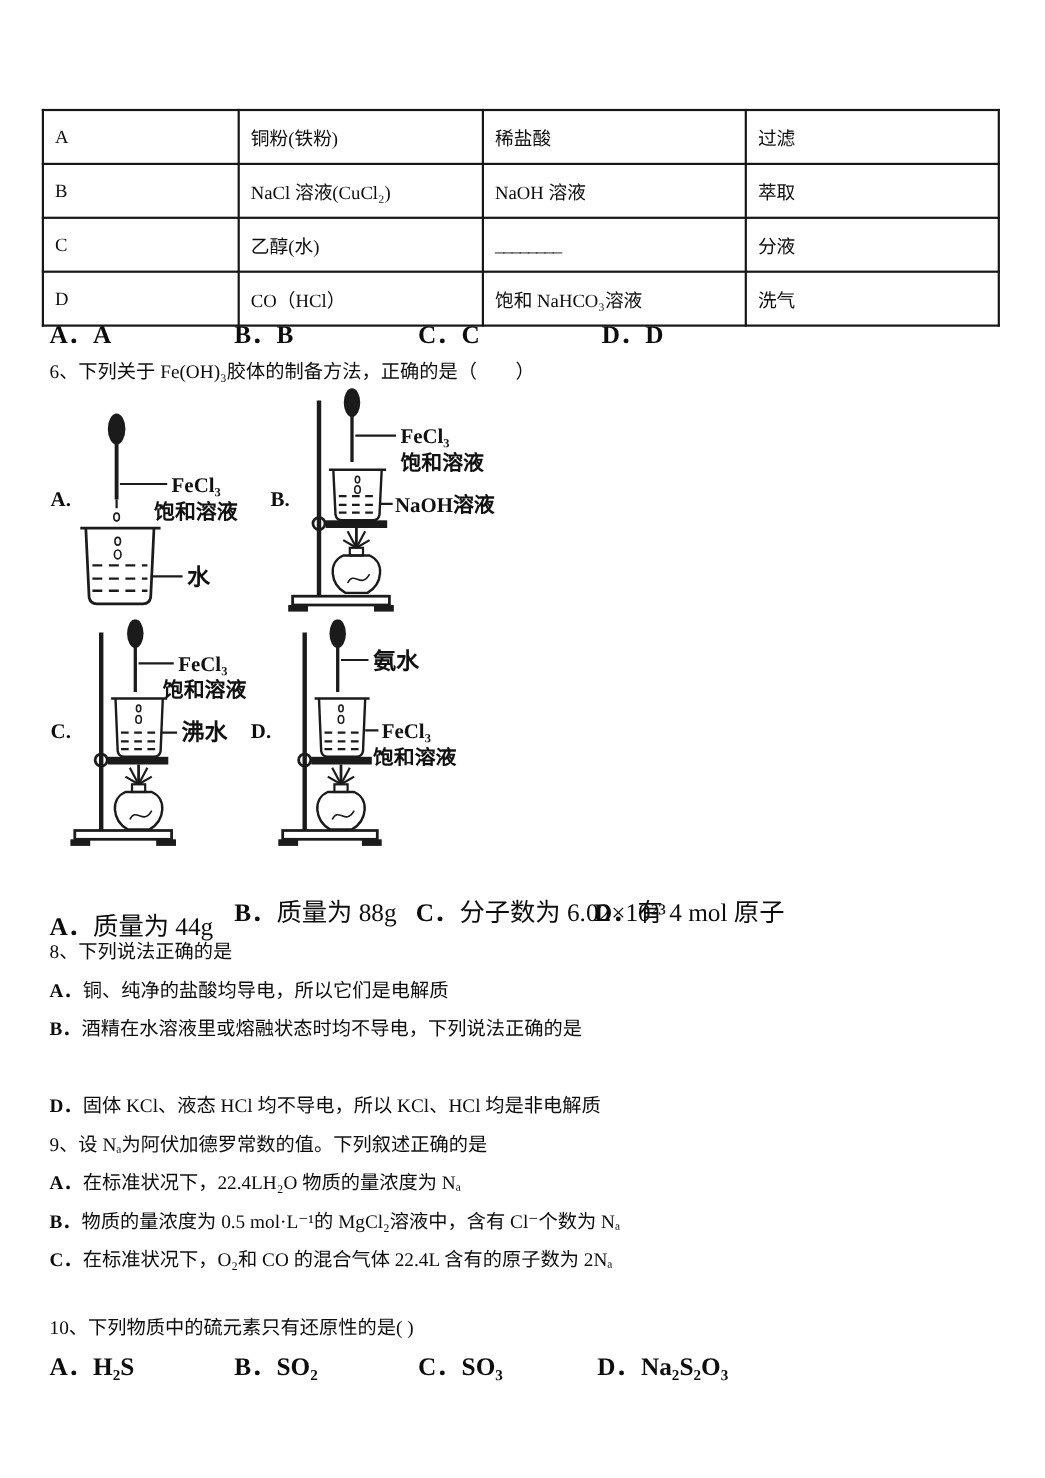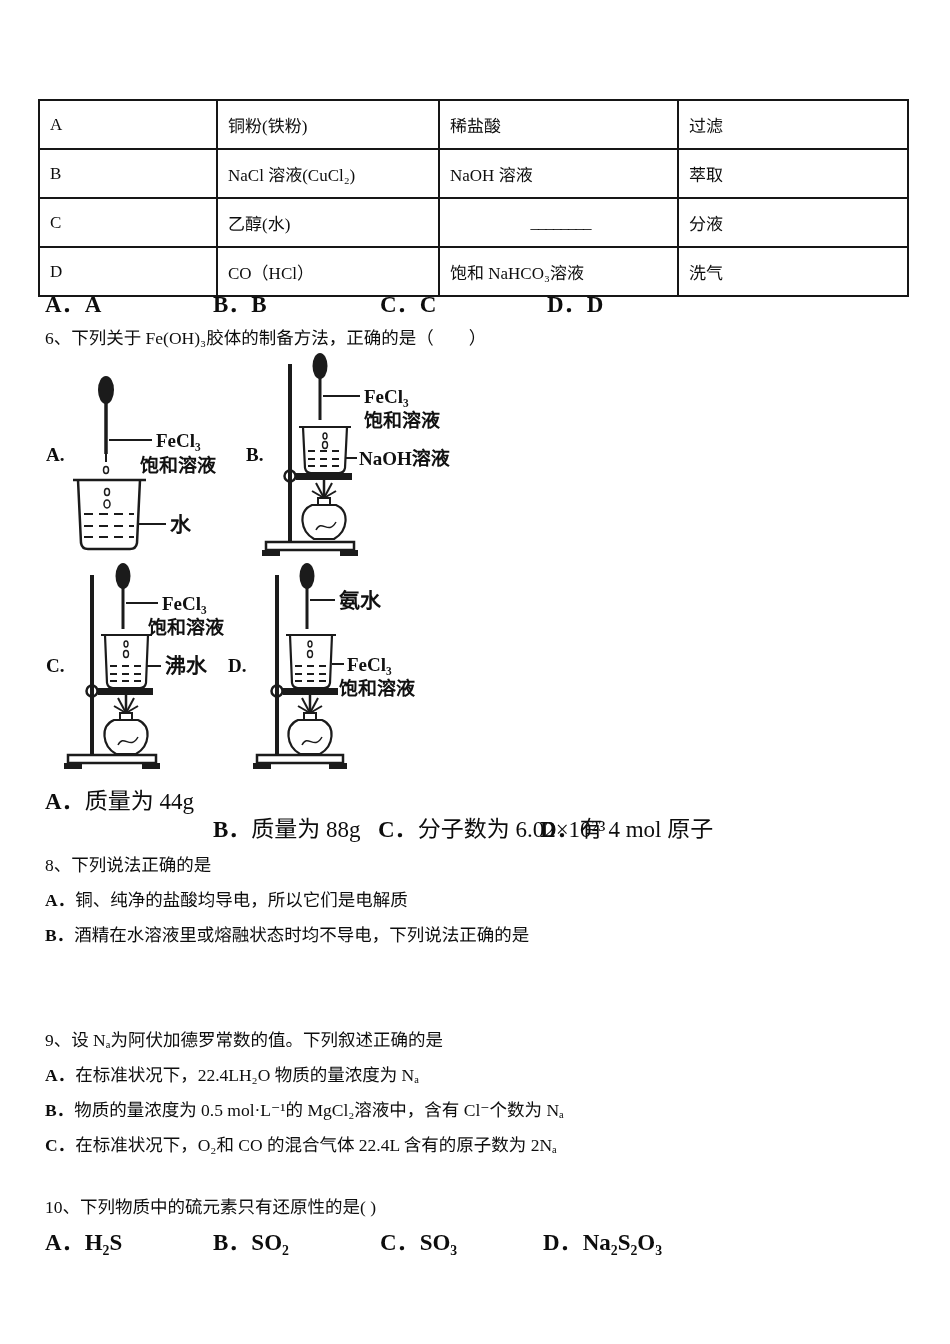--- a/index.html
+++ b/index.html
@@ -9,21 +9,21 @@
   }
   
   .exam-table{
     position:absolute;left:38px;top:99px;width:869px;
     border-collapse:collapse;table-layout:fixed;
   }
   .exam-table td{
     border:2px solid #161616;height:43px;padding:2px 6px 2px 10px;
     font-size:17px;vertical-align:middle;white-space:nowrap;
   }
-  .blank-line{letter-spacing:-1px;text-align:center;}
+  .blank-line{letter-spacing:-1px;}
   
   .line{position:absolute;left:45px;font-size:17.5px;line-height:22px;white-space:nowrap;}
   .opt{position:absolute;font-size:23px;line-height:22px;white-space:nowrap;}
   .opt-label{font-weight:bold;}
   .bold{font-weight:bold;}
   
   .dlabel{position:absolute;font-size:19px;font-weight:bold;}
   
   .diagram{position:absolute;}
   .stroke{stroke:#1b1b1b;fill:none;}
@@ -225,28 +225,29 @@
       <path class="stroke" d="M75,157 C61,163 63,183 77,191 L97,191 C111,183 113,163 99,157 Z" stroke-width="2.2"></path>
       <path class="stroke" d="M79,182 C85,170 91,188 99,174" stroke-width="1.5"></path>
     </g>
     <line class="stroke" x1="87" y1="37" x2="112" y2="37" stroke-width="2"></line>
     <text class="svgt-lg" x="116" y="45">氨水</text>
     <line class="stroke" x1="109" y1="101" x2="121" y2="101" stroke-width="2"></line>
     <text class="svgt" x="124" y="108">FeCl₃</text>
     <text class="svgt" x="116" y="132">饱和溶液</text>
   </svg>
 
-  <span class="opt" style="left:45px;top:791px"><span class="opt-label">A．</span><span>质量为 44g</span></span>
+  <span class="opt" style="left:45px;top:832px"><span class="opt-label">A．</span><span>质量为 44g</span></span>
   <span class="opt" style="left:213px;top:819px"><span class="opt-label">B．</span><span>质量为 88g</span></span>
   <span class="opt" style="left:378px;top:819px"><span class="opt-label">C．</span><span>分子数为 6.02×10²³</span></span>
   <span class="opt" style="left:540px;top:819px"><span class="opt-label">D．</span><span>有 4 mol 原子</span></span>
 
   <div class="line" style="top:854px">8、下列说法正确的是</div>
   <div class="line" style="top:889px"><span class="opt-label">A．</span><span>铜、纯净的盐酸均导电，所以它们是电解质</span></div>
   <div class="line" style="top:924px"><span class="opt-label">B．</span><span>酒精在水溶液里或熔融状态时均不导电，下列说法正确的是</span></div>
+  <div class="line" style="top:994px"><span class="opt-label">D．</span><span>固体 KCl、液态 HCl 均不导电，所以 KCl、HCl 均是非电解质</span></div>
 
   <div class="line" style="top:1029px">9、设 Nₐ为阿伏加德罗常数的值。下列叙述正确的是</div>
   <div class="line" style="top:1064px"><span class="opt-label">A．</span><span>在标准状况下，22.4LH₂O 物质的量浓度为 Nₐ</span></div>
   <div class="line" style="top:1099px"><span class="opt-label">B．</span><span>物质的量浓度为 0.5 mol·L⁻¹的 MgCl₂溶液中，含有 Cl⁻个数为 Nₐ</span></div>
   <div class="line" style="top:1134px"><span class="opt-label">C．</span><span>在标准状况下，O₂和 CO 的混合气体 22.4L 含有的原子数为 2Nₐ</span></div>
 
   <div class="line" style="top:1196px">10、下列物质中的硫元素只有还原性的是( )</div>
   <span class="opt" style="left:45px;top:1232px"><span class="opt-label">A．</span><span class="bold">H₂S</span></span>
   <span class="opt" style="left:213px;top:1232px"><span class="opt-label">B．</span><span class="bold">SO₂</span></span>
   <span class="opt" style="left:380px;top:1232px"><span class="opt-label">C．</span><span class="bold">SO₃</span></span>

